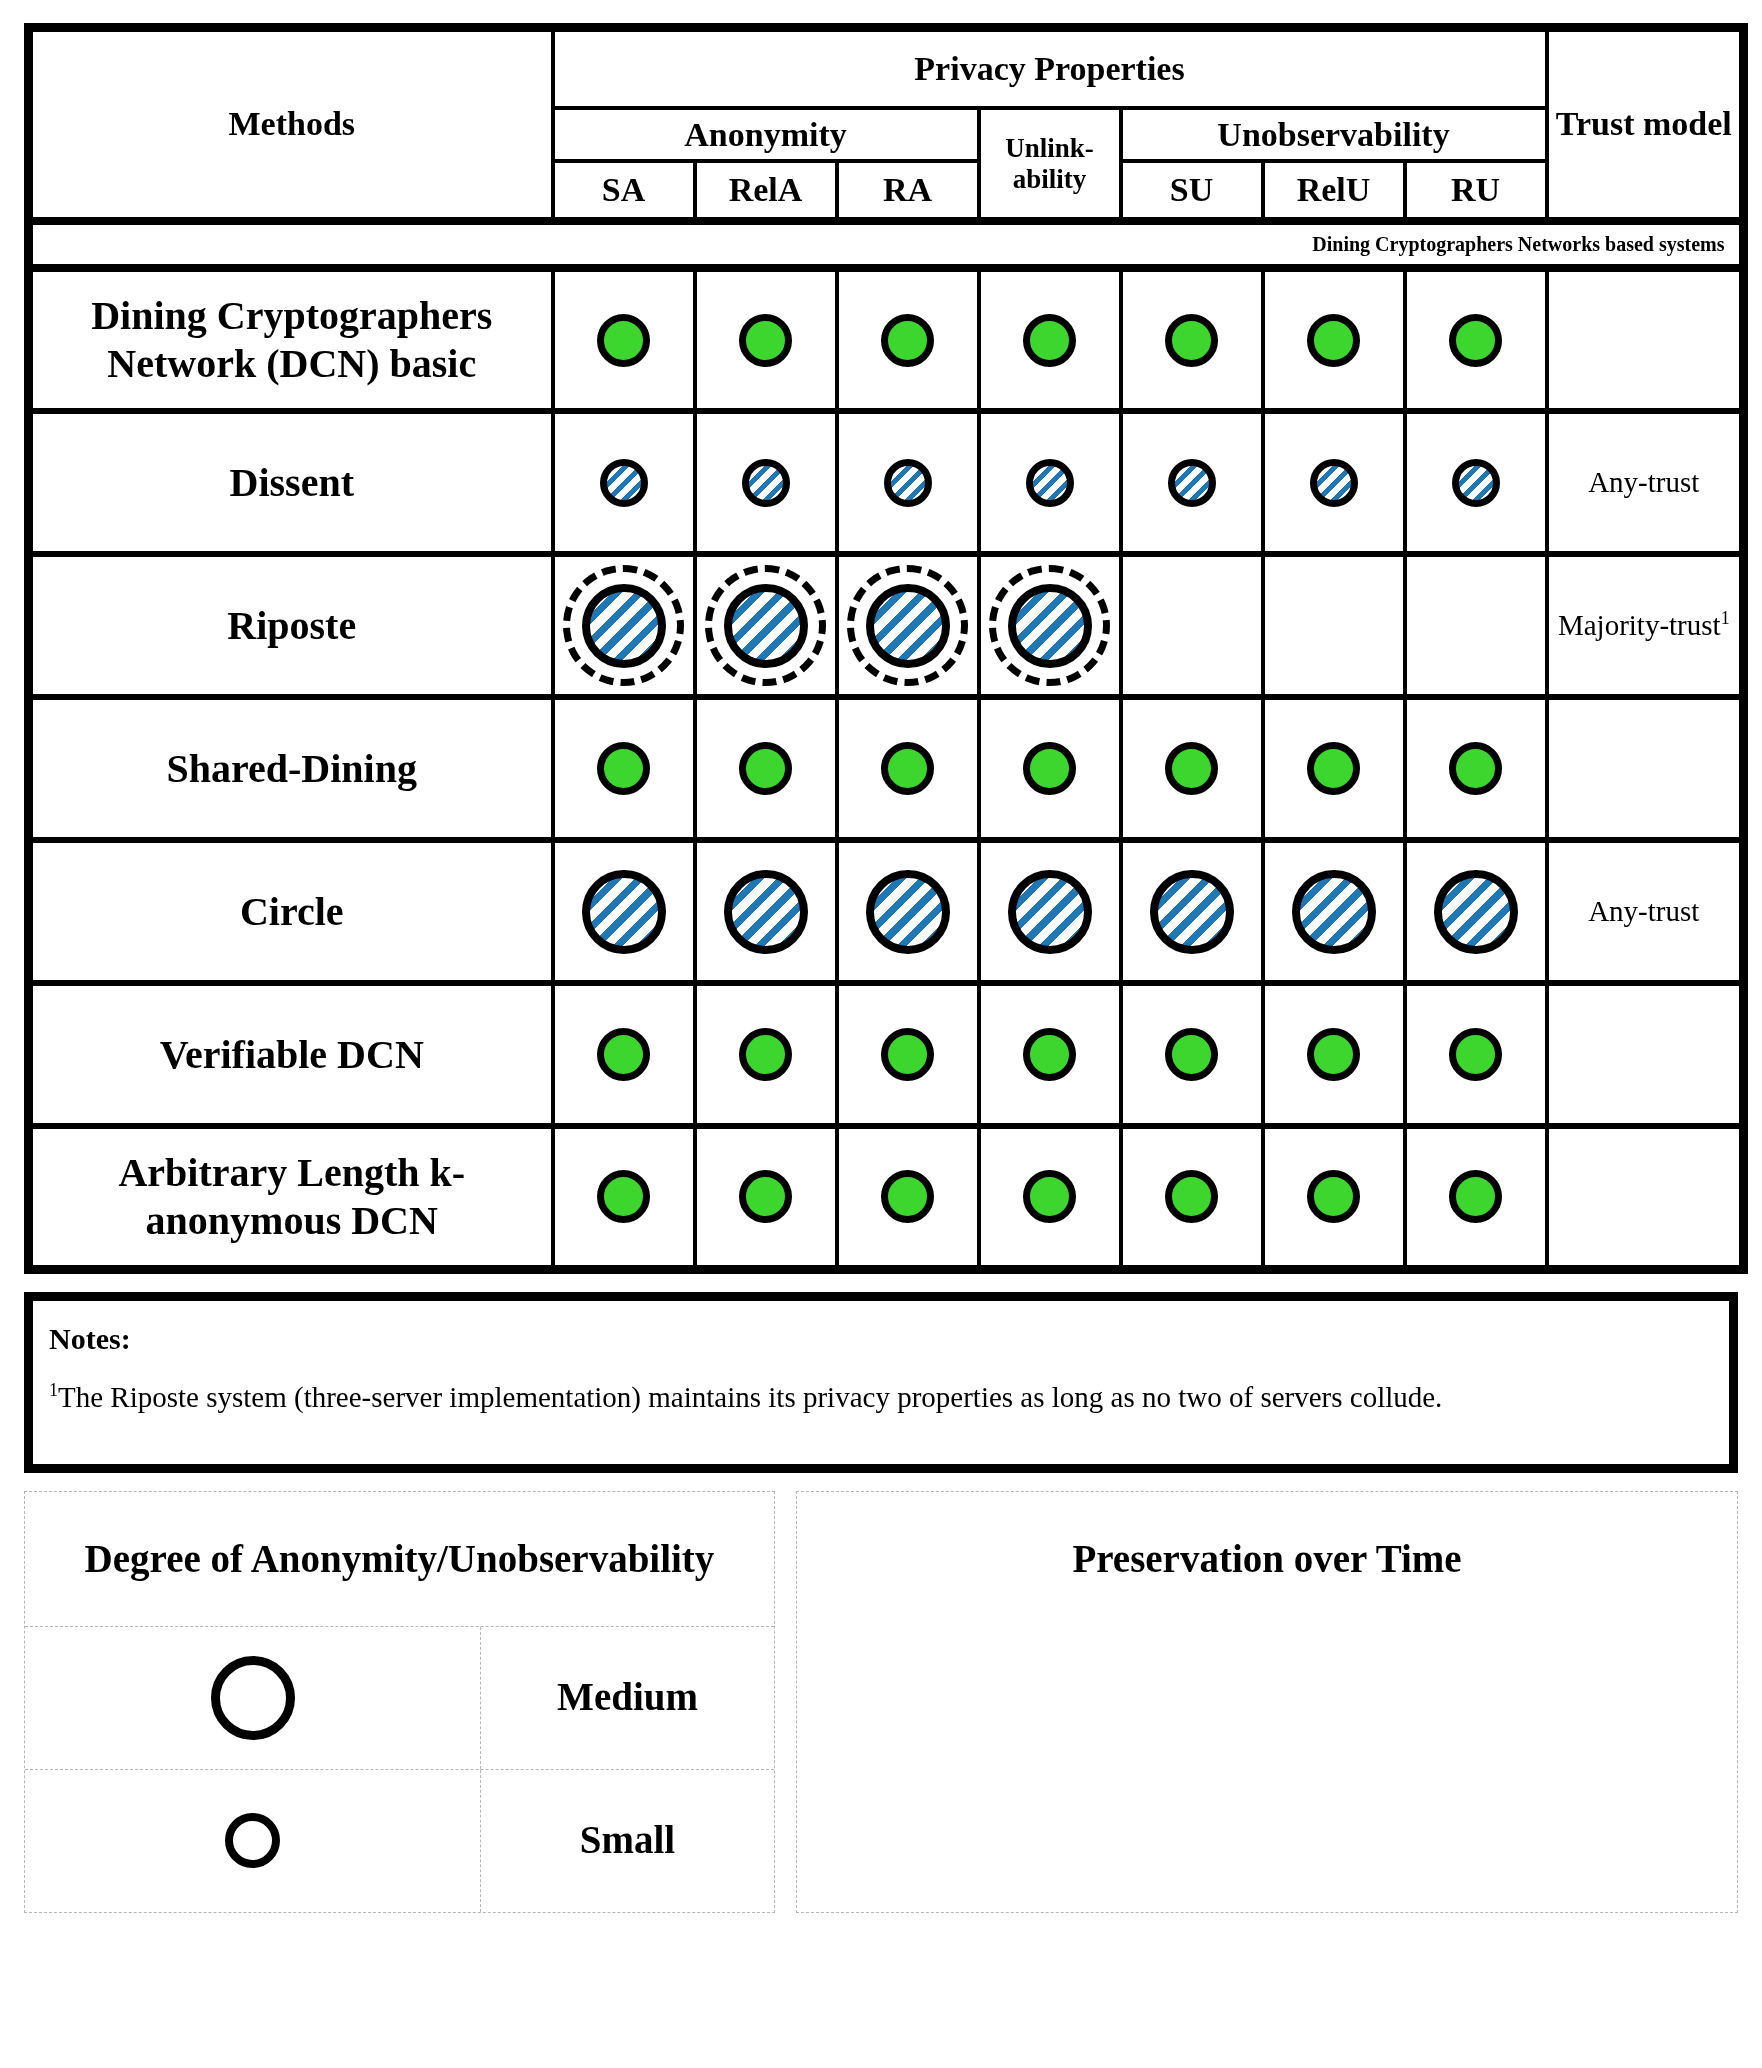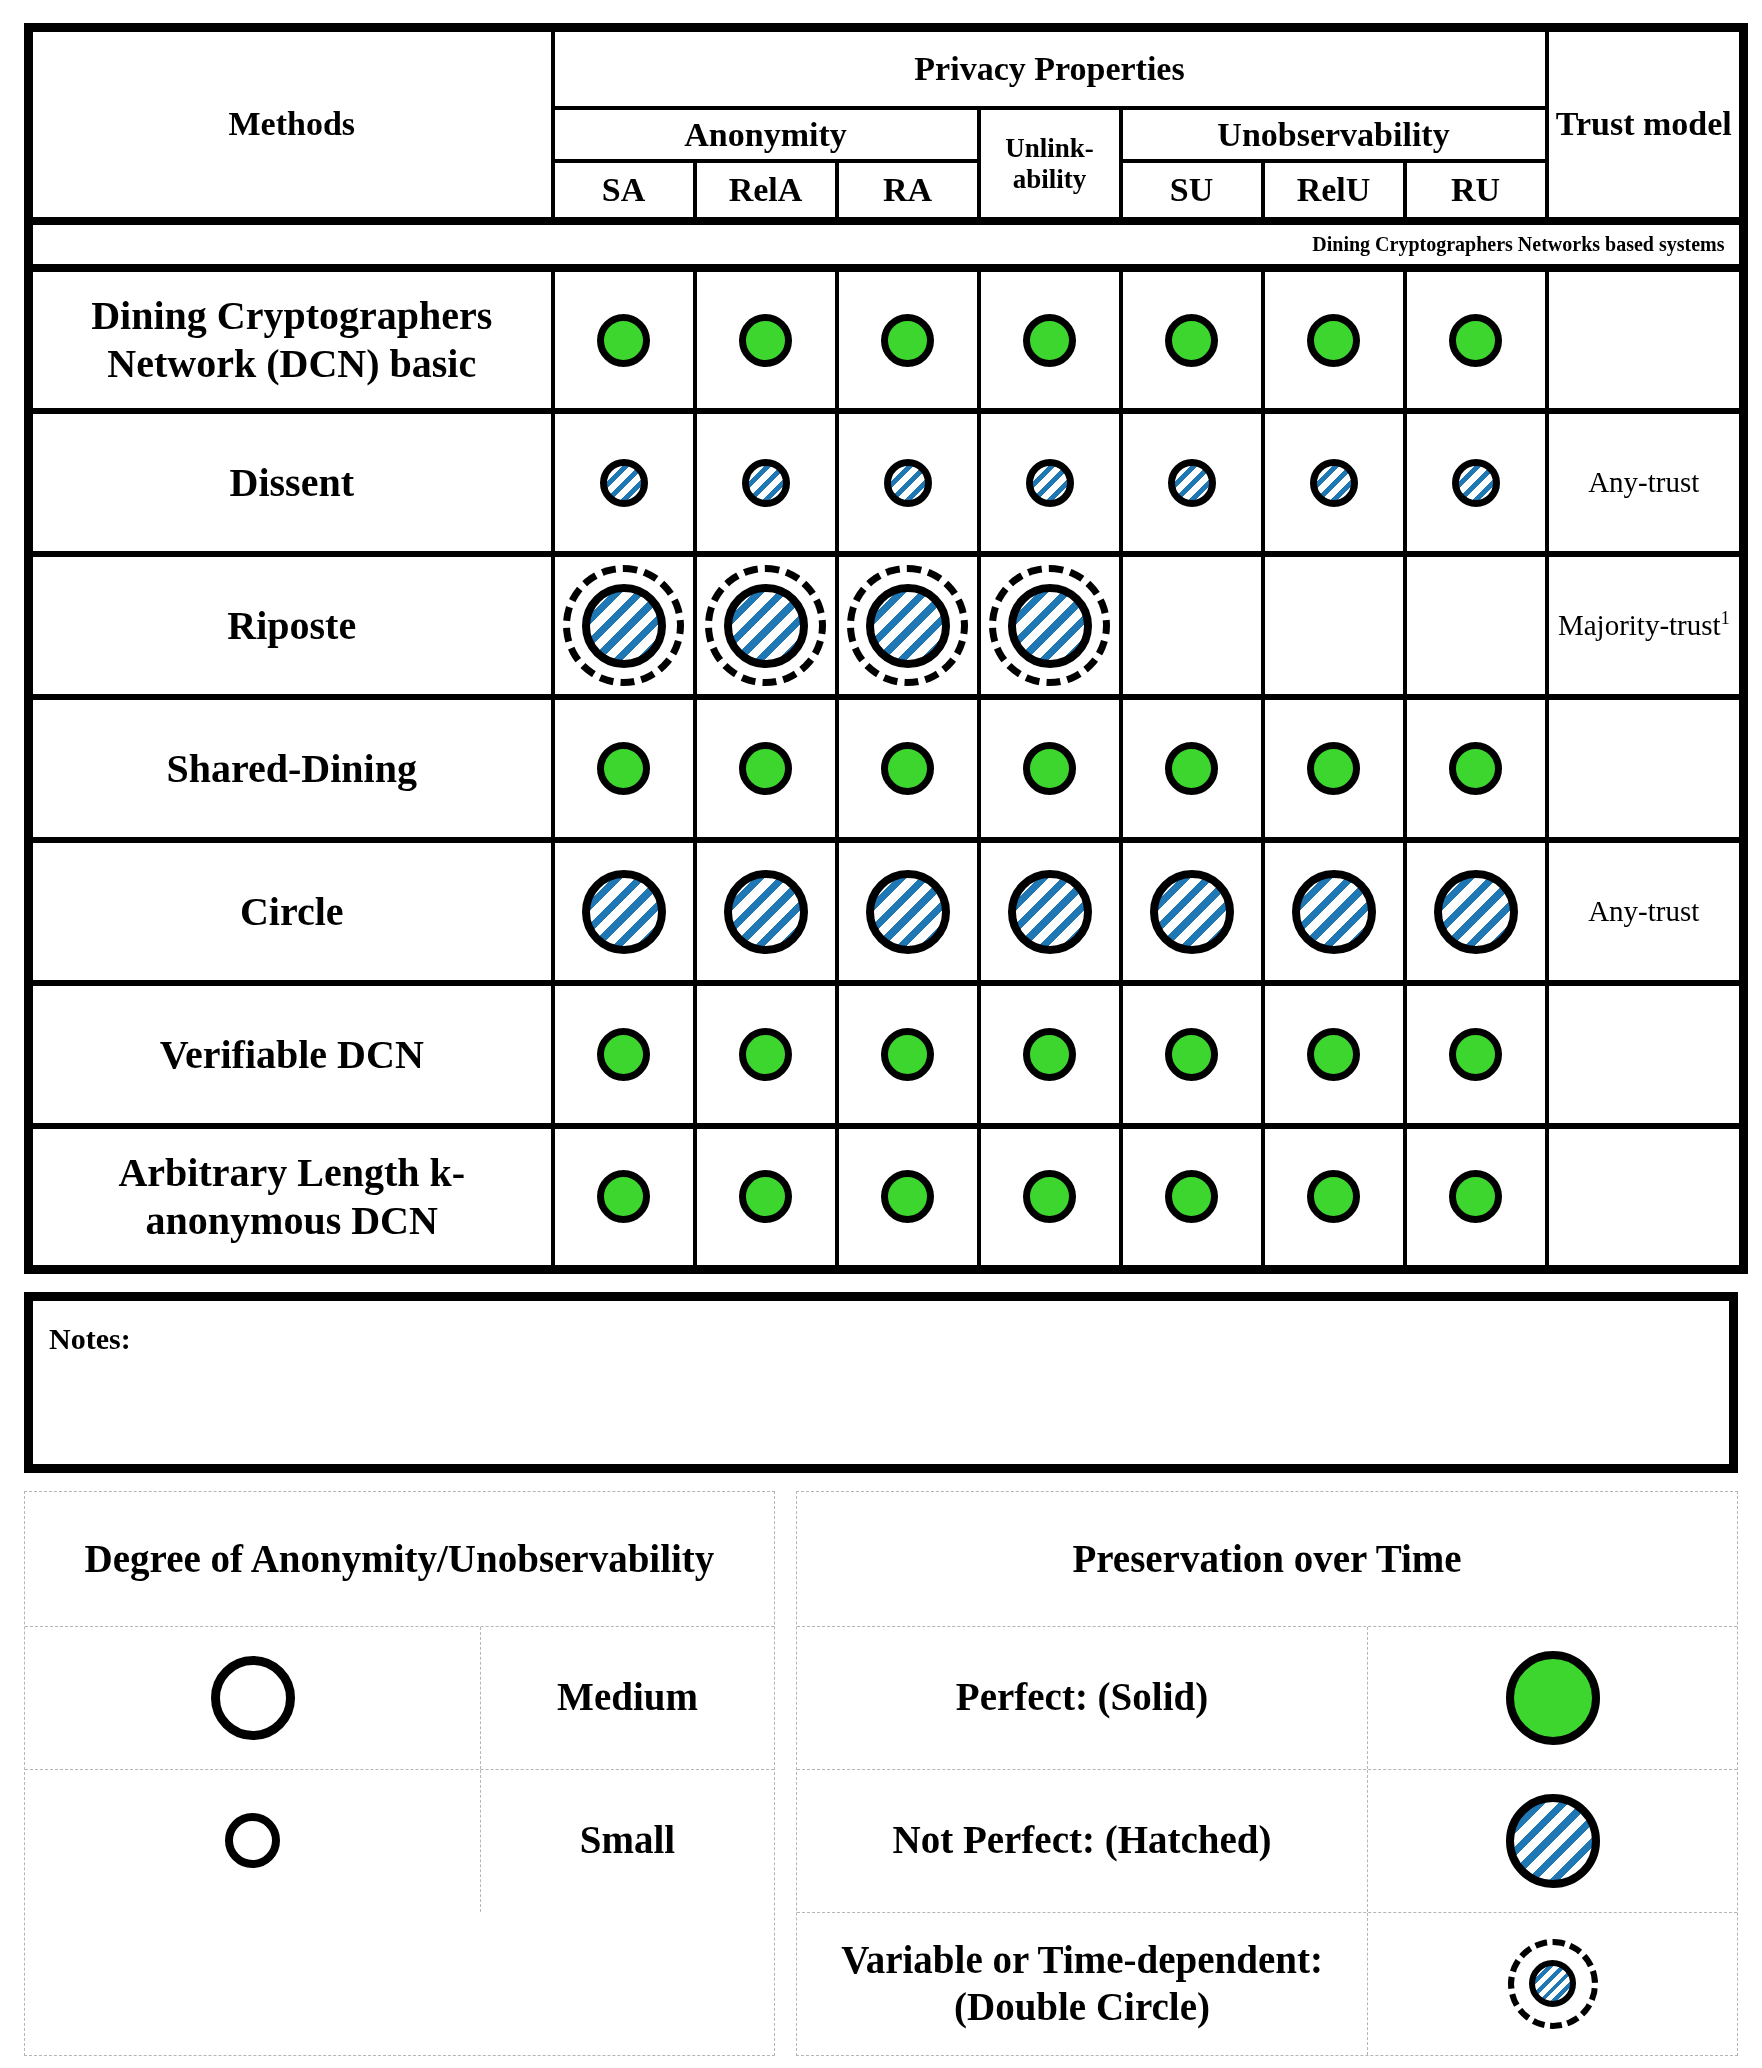--- a/index.html
+++ b/index.html
@@ -276,20 +276,21 @@
           <td class="rating-cell">
             <div class="circ green-m"></div>
           </td>
           <td class="trust-cell"><span></span></td>
         </tr>
       </tbody>
   </table>
 
   <div class="notes">
     <div class="nlabel">Notes:</div>
+    <div class="ntext"><sup>1</sup><span>The Riposte system (three-server implementation) maintains its privacy properties as long as no two of servers collude.</span></div>
   </div>
 
   <div class="legend">
     <div class="panel panel-left">
       <div class="lg-title">Degree of Anonymity/Unobservability</div>
       <div id="degree-items">
           <div class="lg-row">
             <div class="lg-cell">
               <div class="lg-outline lg-medium"></div>
             </div>
@@ -298,39 +299,17 @@
           <div class="lg-row">
             <div class="lg-cell">
               <div class="lg-outline lg-small"></div>
             </div>
             <div class="lg-cell lg-label">Small</div>
           </div>
         </div>
     </div>
     <div class="panel panel-right">
       <div class="lg-title">Preservation over Time</div>
-      <div id="preservation-items">
-          <div class="lg-row">
-            <div class="lg-cell lg-label">Perfect: (Solid)</div>
-            <div class="lg-cell">
-              <div class="lg-green"></div>
-            </div>
-          </div>
-          <div class="lg-row">
-            <div class="lg-cell lg-label">Not Perfect: (Hatched)</div>
-            <div class="lg-cell">
-              <div class="lg-hatch"></div>
-            </div>
-          </div>
-          <div class="lg-row">
-            <div class="lg-cell lg-label">Variable or Time-dependent: (Double Circle)</div>
-            <div class="lg-cell">
-              <div class="lg-ring">
-                <div class="lg-inner"></div>
-              </div>
-            </div>
-          </div>
-        </div>
     </div>
   </div>
 
 </div>
 
 
 </body></html>

